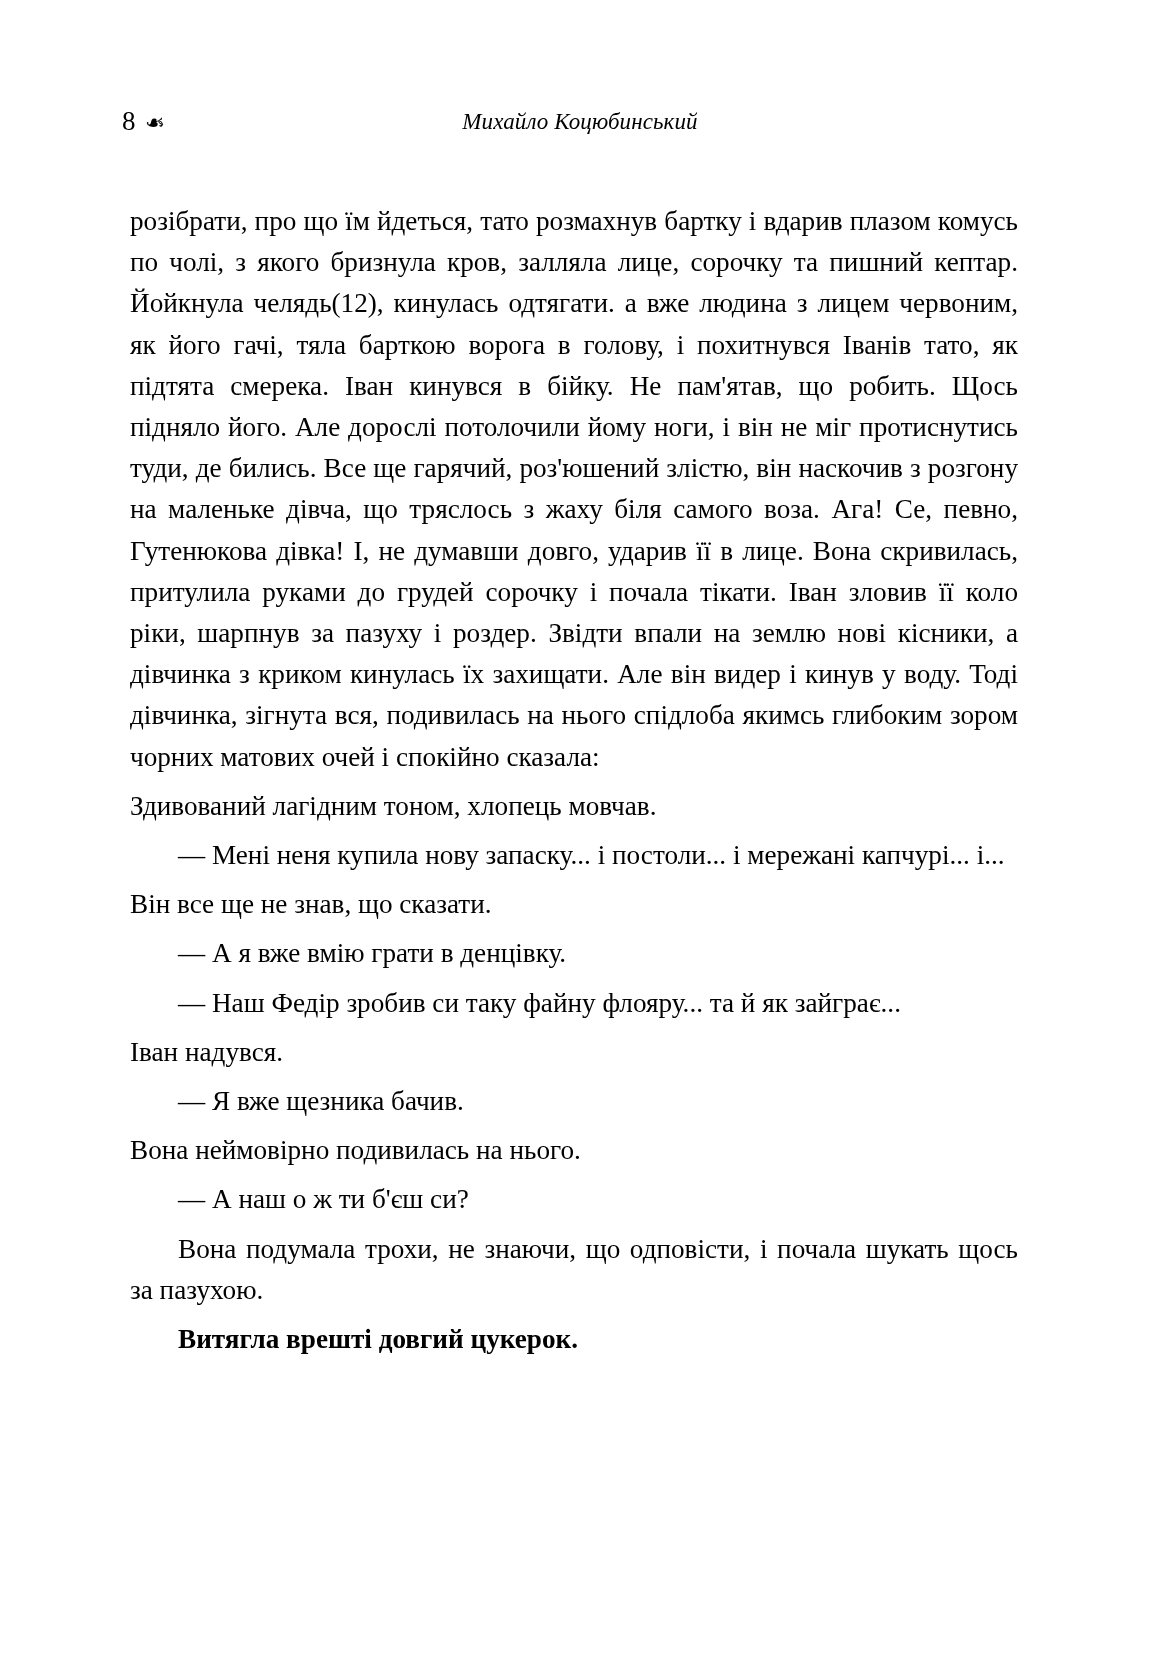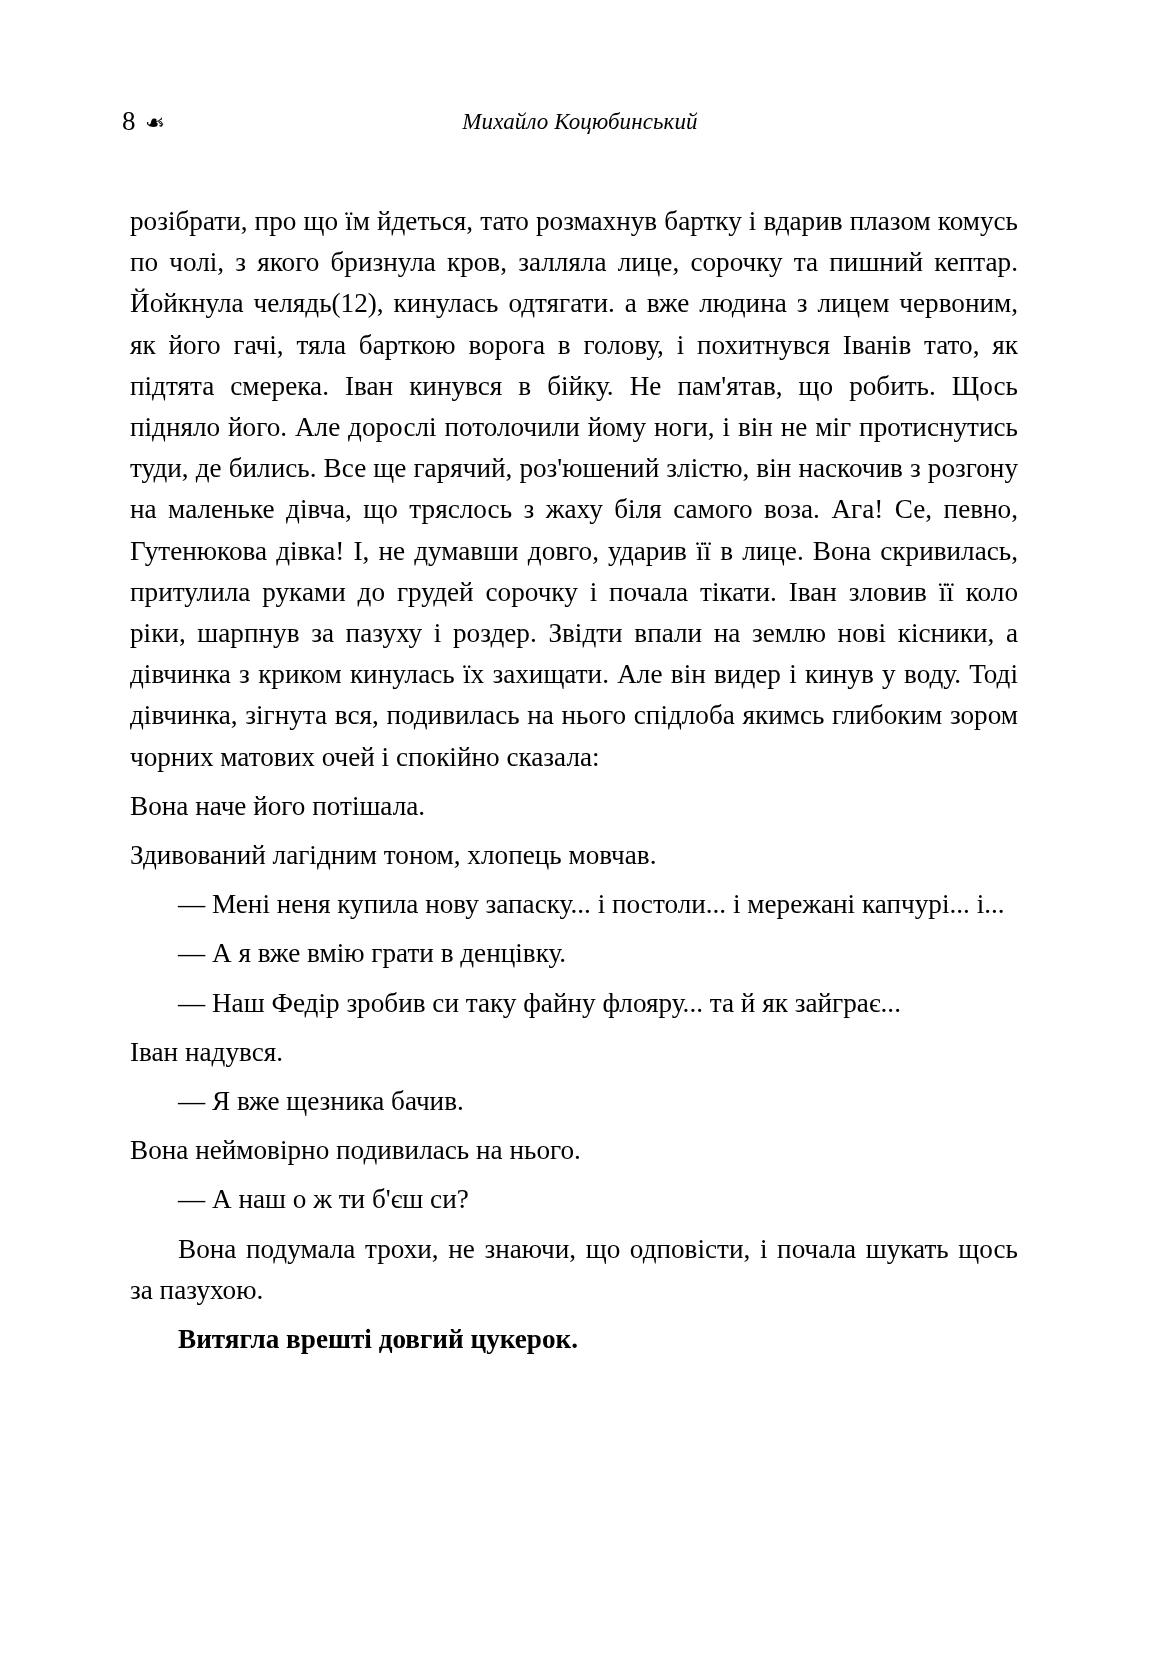--- a/index.html
+++ b/index.html
@@ -104,23 +104,23 @@
   <div class="running-head">
     <div class="folio-group">
       <span class="folio">8</span>
       <span class="fleuron">❧</span>
     </div>
     <div class="head-title">Михайло Коцюбинський</div>
   </div>
 
   <div class="textblock">
     <p class="para flush">розібрати, про що їм йдеться, тато розмахнув бартку і вдарив плазом комусь по чолі, з якого бризнула кров, залляла лице, сорочку та пишний кептар. Йойкнула челядь(12), кинулась одтягати. а вже людина з лицем червоним, як його гачі, тяла барткою ворога в голову, і похитнувся Іванів тато, як підтята смерека. Іван кинувся в бійку. Не пам'ятав, що робить. Щось підняло його. Але дорослі потолочили йому ноги, і він не міг протиснутись туди, де бились. Все ще гарячий, роз'юшений злістю, він наскочив з розгону на маленьке дівча, що тряслось з жаху біля самого воза. Ага! Се, певно, Гутенюкова дівка! І, не думавши довго, ударив її в лице. Вона скривилась, притулила руками до грудей сорочку і почала тікати. Іван зловив її коло ріки, шарпнув за пазуху і роздер. Звідти впали на землю нові кісники, а дівчинка з криком кинулась їх захищати. Але він видер і кинув у воду. Тоді дівчинка, зігнута вся, подивилась на нього спідлоба якимсь глибоким зором чорних матових очей і спокійно сказала:</p>
-    <p class="para flush">Вона наче його потішала.</p>
     <p class="para flush">Здивований лагідним тоном, хлопець мовчав.</p>
     <p class="para indent">— Мені неня купила нову запаску... і постоли... і мережані капчурі... і...</p>
+    <p class="para flush">Він все ще не знав, що сказати.</p>
     <p class="para indent">— А я вже вмію грати в денцівку.</p>
     <p class="para indent">— Наш Федір зробив си таку файну флояру... та й як зайграє...</p>
     <p class="para flush">Іван надувся.</p>
     <p class="para indent">— Я вже щезника бачив.</p>
     <p class="para flush">Вона неймовірно подивилась на нього.</p>
     <p class="para indent">— А наш о ж ти б'єш си?</p>
     <p class="para indent">Вона подумала трохи, не знаючи, що одповісти, і почала шукать щось за пазухою.</p>
     <p class="para indent">Витягла врешті довгий цукерок.</p>
   </div>
 

